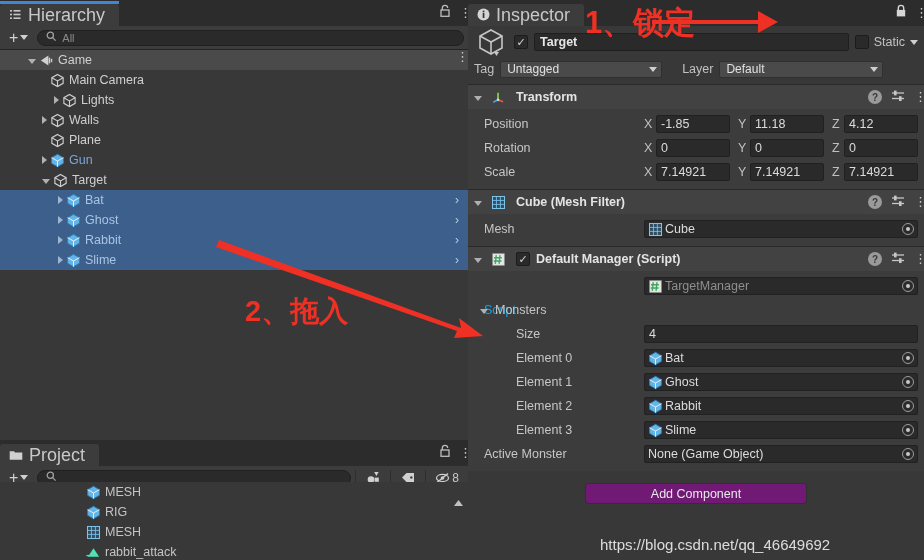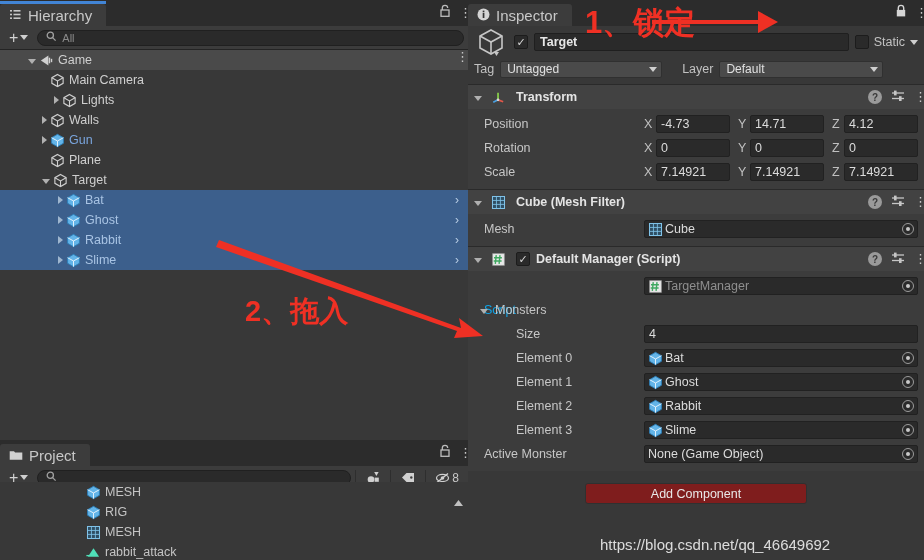--- a/index.html
+++ b/index.html
@@ -18,21 +18,21 @@
   .tabbar {
     height: 26px; background: #2c2c2c;
     display: flex; align-items: flex-end;
     position: relative;
   }
   .tab {
     height: 22px; padding: 0 14px 0 9px;
     background: #3c3c3c; color: #c8c8c8;
     display: flex; align-items: center; gap: 6px;
     border-top-left-radius: 3px; border-top-right-radius: 3px;
-    font-size: 15px; position: relative;
+    font-size: 18px; position: relative;
   }
   .tab.accent::before {
     content:""; position:absolute; left:0; right:0; top:-3px; height:3px;
     background:#4285d6;
   }
   .tabbar-right {
     position: absolute; right: 5px; top: 4px;
     display: flex; align-items: center; gap: 8px;
   }
   .toolbar {
@@ -146,21 +146,21 @@
   }
   .objfield.dim { color:#8e8e8e; }
   .objdot {
     position:absolute; right:3px; width:12px;height:12px;border-radius:50%;
     border:1.5px solid #9b9b9b; display:flex;align-items:center;justify-content:center;
   }
   .objdot i { width:4px;height:4px;border-radius:50%;background:#c9c9c9; display:block;}
   .foldrow { height:24px; display:flex; align-items:center; font-size:12.5px; padding-left:6px; gap:4px;}
   .addcomp-wrap { display:flex; justify-content:center; padding-top:12px; }
   .addcomp {
-    width: 222px; height:21px; background:#7f1d1d; border:1px solid #303030; border-radius:3px;
+    width: 222px; height:21px; background:#701a75; border:1px solid #303030; border-radius:3px;
     display:flex; align-items:center; justify-content:center; color:#e8e8e8; font-size:12.5px;
   }
 
   
   .anno { position:absolute; color:#ef3024; font-weight:bold; pointer-events:none; }
   #anno1 { left: 585px; top: 2px; font-size: 31px; }
   #anno2 { left: 245px; top: 292px; font-size: 29px; }
   .watermark {
     position:absolute; color:#f2f2f2; opacity:.88; font-size:15px;
     left:600px; top:536px; white-space:nowrap;
@@ -246,36 +246,36 @@
         <div class="row" style="padding-left: 42px;">
           <span class="tri"></span>
           <span class="ico"><svg width="15" height="15" viewBox="0 0 16 16">
               <path d="M8 1.5 L14 5 V11 L8 14.5 L2 11 V5 Z" fill="none" stroke="#cfcfcf" stroke-width="1.2"></path>
               <path d="M2 5 L8 8.4 L14 5" fill="none" stroke="#cfcfcf" stroke-width="1.2"></path>
               <path d="M8 8.4 V14.5" fill="none" stroke="#cfcfcf" stroke-width="1.2"></path>
             </svg></span>
           <span class="label">Walls</span>
         </div>
         <div class="row" style="padding-left: 42px;">
+          <span class="tri blank"></span>
+          <span class="ico"><svg width="15" height="15" viewBox="0 0 16 16">
+              <path d="M8 1.5 L14 5 V11 L8 14.5 L2 11 V5 Z" fill="none" stroke="#cfcfcf" stroke-width="1.2"></path>
+              <path d="M2 5 L8 8.4 L14 5" fill="none" stroke="#cfcfcf" stroke-width="1.2"></path>
+              <path d="M8 8.4 V14.5" fill="none" stroke="#cfcfcf" stroke-width="1.2"></path>
+            </svg></span>
+          <span class="label">Plane</span>
+        </div>
+        <div class="row" style="padding-left: 42px;">
           <span class="tri"></span>
           <span class="ico"><svg width="15" height="15" viewBox="0 0 16 16">
               <path d="M8 1.4 L14.3 5 V11 L8 14.6 L1.7 11 V5 Z" fill="#63b4e8" stroke="#2d7fb8" stroke-width="1"></path>
               <path d="M1.7 5 L8 8.5 L14.3 5" fill="none" stroke="#e8f4fd" stroke-width="1"></path>
               <path d="M8 8.5 V14.6" fill="none" stroke="#e8f4fd" stroke-width="1"></path>
             </svg></span>
           <span class="label prefab">Gun</span>
-        </div>
-        <div class="row" style="padding-left: 42px;">
-          <span class="tri blank"></span>
-          <span class="ico"><svg width="15" height="15" viewBox="0 0 16 16">
-              <path d="M8 1.5 L14 5 V11 L8 14.5 L2 11 V5 Z" fill="none" stroke="#cfcfcf" stroke-width="1.2"></path>
-              <path d="M2 5 L8 8.4 L14 5" fill="none" stroke="#cfcfcf" stroke-width="1.2"></path>
-              <path d="M8 8.4 V14.5" fill="none" stroke="#cfcfcf" stroke-width="1.2"></path>
-            </svg></span>
-          <span class="label">Plane</span>
         </div>
         <div class="row" style="padding-left: 42px;">
           <span class="tri open"></span>
           <span class="ico"><svg width="15" height="15" viewBox="0 0 16 16">
               <path d="M8 1.5 L14 5 V11 L8 14.5 L2 11 V5 Z" fill="none" stroke="#cfcfcf" stroke-width="1.2"></path>
               <path d="M2 5 L8 8.4 L14 5" fill="none" stroke="#cfcfcf" stroke-width="1.2"></path>
               <path d="M8 8.4 V14.5" fill="none" stroke="#cfcfcf" stroke-width="1.2"></path>
             </svg></span>
           <span class="label">Target</span>
         </div>
@@ -508,25 +508,25 @@
                   </svg></span>
                 <span class="kebab">⋮</span>
               </div>
             </div>
             <div class="comp-body">
               <div class="frow">
                 <span class="fname">Position</span>
                 <div class="vec">
                   <div class="axis">
                     <span class="ax">X</span>
-                    <span class="field">-4.73</span>
+                    <span class="field">-1.85</span>
                   </div>
                   <div class="axis">
                     <span class="ax">Y</span>
-                    <span class="field">14.71</span>
+                    <span class="field">11.18</span>
                   </div>
                   <div class="axis">
                     <span class="ax">Z</span>
                     <span class="field">4.12</span>
                   </div>
                 </div>
               </div>
               <div class="frow">
                 <span class="fname">Rotation</span>
                 <div class="vec">

